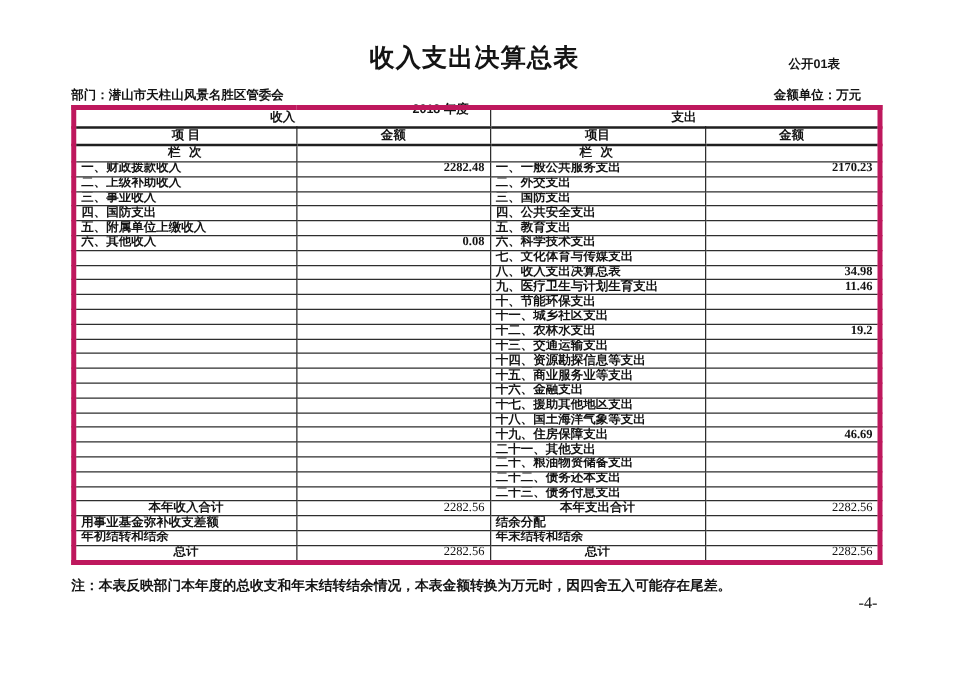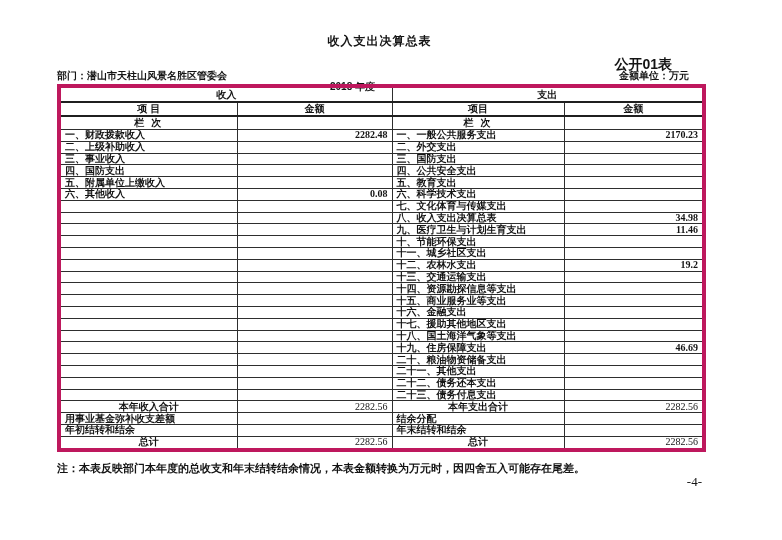--- a/index.html
+++ b/index.html
@@ -7,25 +7,25 @@
     width: 782px; height: 540px;
     background: #ffffff;
     overflow: hidden;
     font-family: "Liberation Sans", "DejaVu Sans", sans-serif;
     color: #141414;
   }
   .page { position: relative; width: 782px; height: 540px; background: #fff; }
 
   .doc-title {
     position: absolute; top: 33px; left: 57px; width: 645px;
-    text-align: center; font-size: 12px; font-weight: 700; letter-spacing: 1px;
+    text-align: center; font-size: 20px; font-weight: 700; letter-spacing: 1px;
   }
   .public-label {
-    position: absolute; top: 56px; left: 57px; width: 615px;
-    text-align: right; font-size: 14px; font-weight: 600;
+    position: absolute; top: 44px; left: 57px; width: 615px;
+    text-align: right; font-size: 10px; font-weight: 600;
   }
   .dept-row {
     position: absolute; top: 69px; left: 57px; width: 645px; height: 14px;
     font-size: 10px; font-weight: 600;
   }
   .dept-row .dept { position: absolute; left: 0; top: 0; }
   .dept-row .year { position: absolute; left: 273px; top: 11px; }
   .dept-row .unit { position: absolute; right: 13px; top: 0; }
 
   table.summary {
@@ -215,27 +215,27 @@
         </tr>
         <tr>
           <td class="item"></td>
           <td class="amount"></td>
           <td class="item">十九、住房保障支出</td>
           <td class="amount">46.69</td>
         </tr>
         <tr>
           <td class="item"></td>
           <td class="amount"></td>
+          <td class="item">二十一、其他支出</td>
+          <td class="amount"></td>
+        </tr>
+        <tr>
+          <td class="item"></td>
+          <td class="amount"></td>
           <td class="item">二十、粮油物资储备支出</td>
-          <td class="amount"></td>
-        </tr>
-        <tr>
-          <td class="item"></td>
-          <td class="amount"></td>
-          <td class="item">二十一、其他支出</td>
           <td class="amount"></td>
         </tr>
         <tr>
           <td class="item"></td>
           <td class="amount"></td>
           <td class="item">二十二、债务还本支出</td>
           <td class="amount"></td>
         </tr>
         <tr>
           <td class="item"></td>

